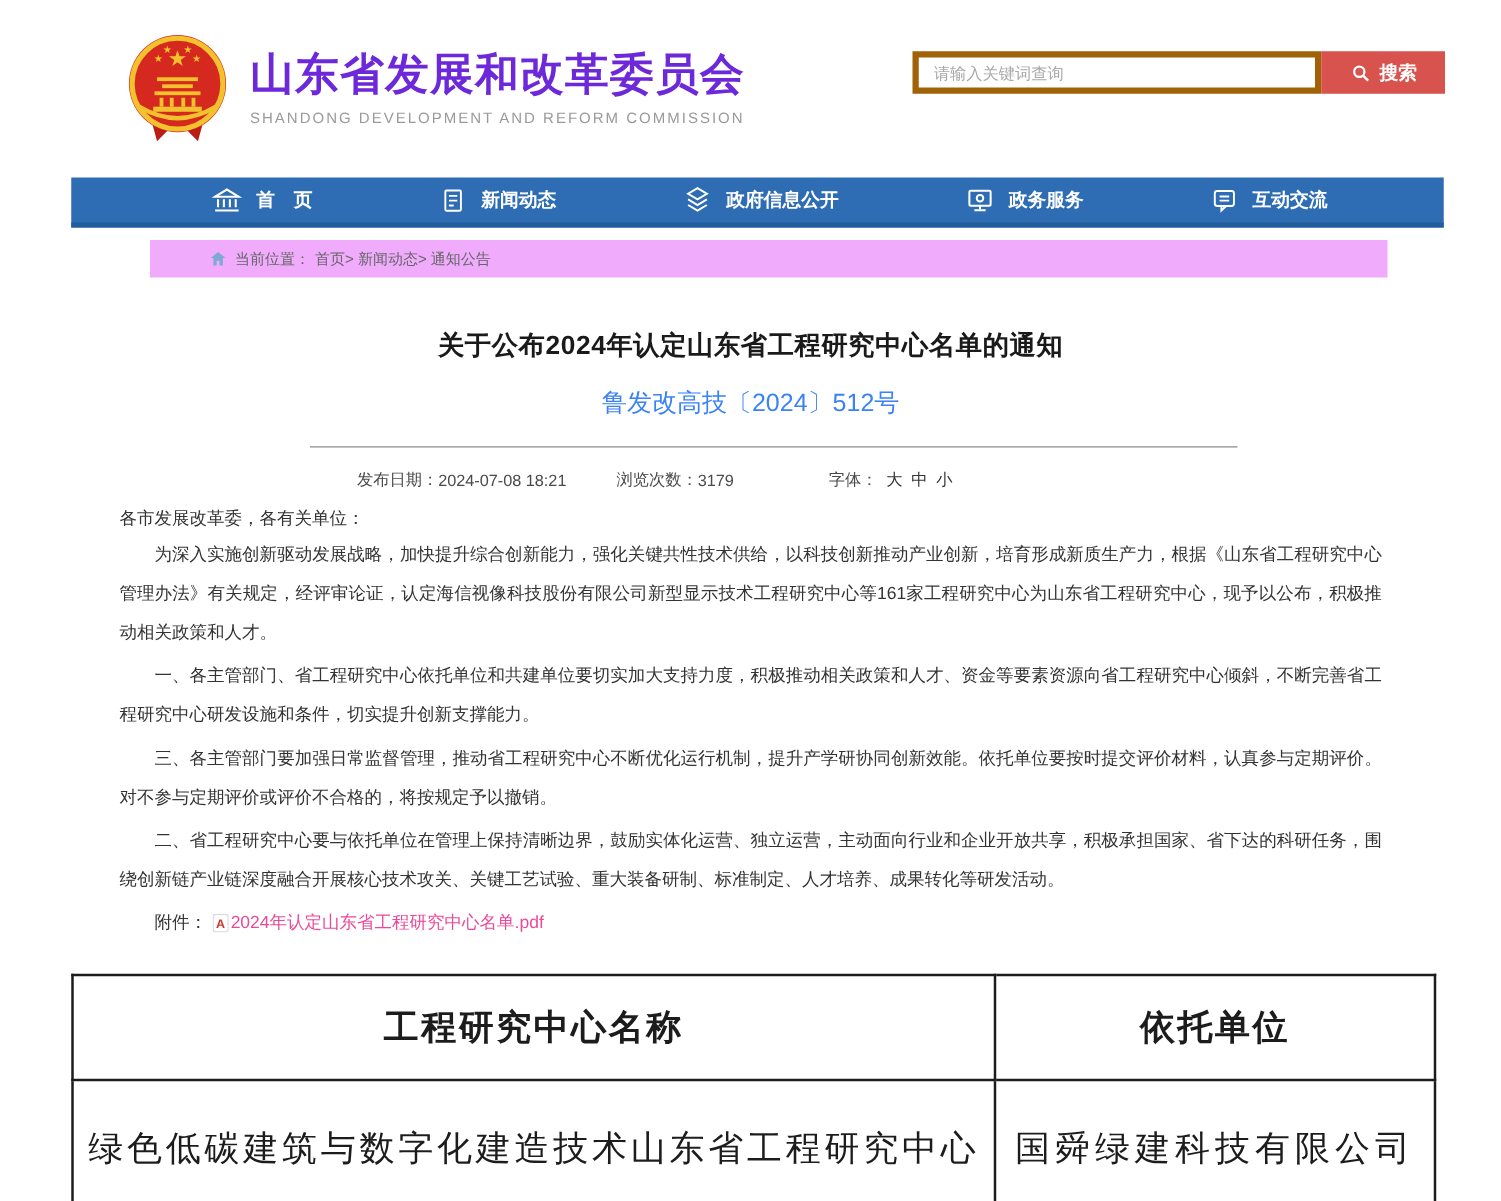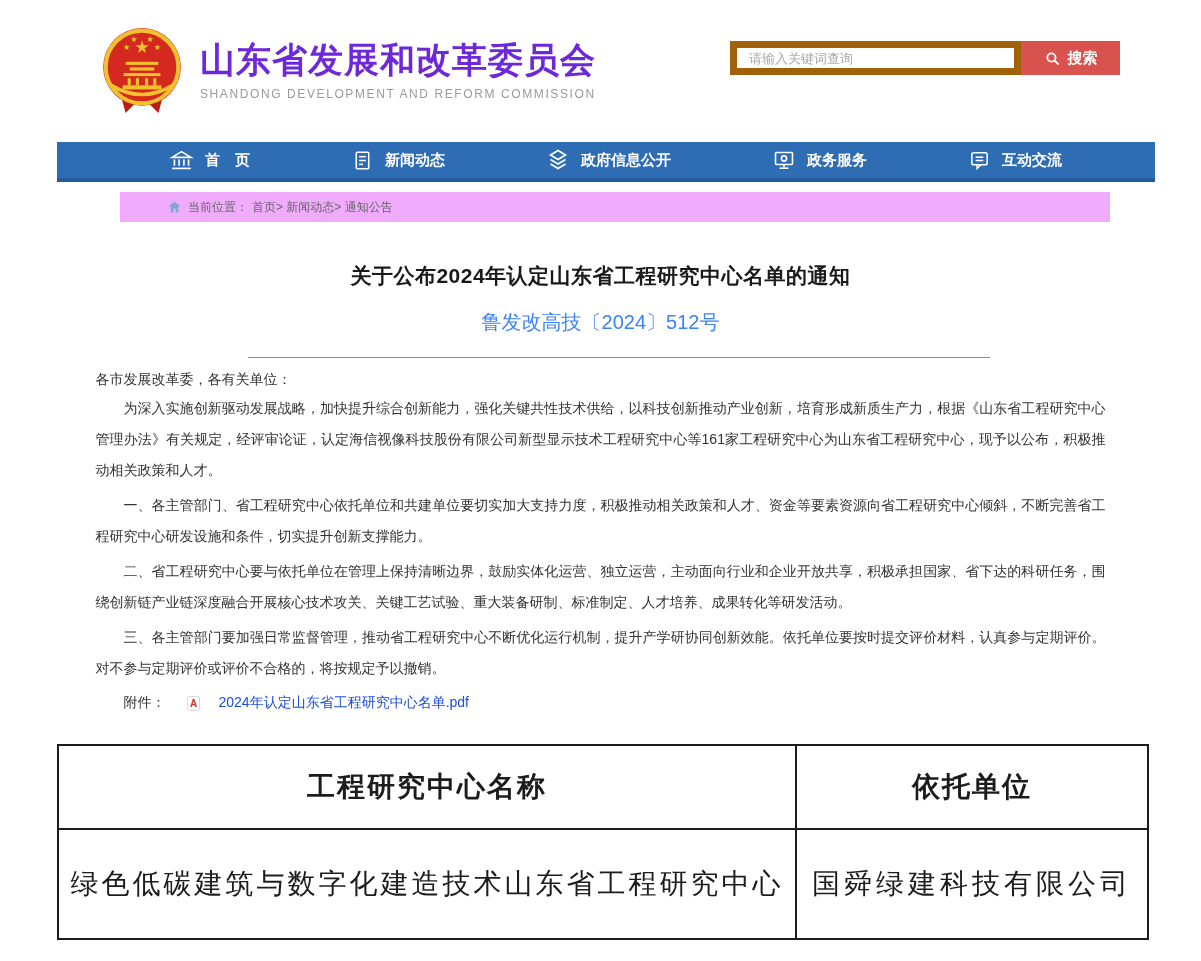--- a/index.html
+++ b/index.html
@@ -18,21 +18,21 @@
   .brand-text { margin-left: 14px; }
   .brand-title {
     font-size: 35px; font-weight: bold; color: #6d28d9;
     letter-spacing: 1px; line-height: 40px;
   }
   .brand-sub {
     margin-top: 7px; font-size: 12px; color: #9a9a9a; letter-spacing: 1.6px;
   }
   .search-box { position: absolute; left: 730px; top: 41px; display: flex; }
   .search-input {
-    width: 291px; height: 34px; border: 7px solid #a16207; background: #fff;
+    width: 327px; height: 34px; border: 5px solid #a16207; background: #fff;
     padding: 0 12px; font-size: 13px; color: #000000; outline: none;
   }
   .search-input::placeholder { color: #a9a9a9; }
   .search-btn {
     width: 99px; height: 34px; border: none; background: #d8524e; color: #fff;
     font-size: 15px; font-weight: bold; display: flex; align-items: center;
     justify-content: center; gap: 7px; cursor: pointer;
   }
 
   
@@ -74,24 +74,24 @@
   .meta .g-date { margin-right: 40px; }
   .meta .g-views { margin-right: 76px; }
   .meta .font-opt { margin-left: 7px; cursor: pointer; color: #333; }
   .salutation { margin-top: 13px; font-size: 14px; color: #333; }
   .content p {
     font-size: 14px; line-height: 31px; color: #333;
     text-indent: 2em; text-align: justify; margin-top: 4px;
   }
   .attachment {
     margin-top: 3px; padding-left: 2em; font-size: 14px; color: #333;
-    display: flex; align-items: center; line-height: 31px; gap: 17px;
+    display: flex; align-items: center; line-height: 31px;
   }
   .attachment .pdf-icon { margin: 0 2px 0 4px; display: inline-flex; position: relative; top: 1px; }
-  .attachment a { color: #1d4ed8; text-decoration: none; cursor: pointer; }
+  .attachment a { color: #ec4899; text-decoration: none; cursor: pointer; }
 
   
   .result-table {
     margin: 26px 0 0 57px; width: 1090px; border-collapse: collapse;
     font-family: "Liberation Serif", "DejaVu Serif", serif; table-layout: fixed;
   }
   .result-table th, .result-table td {
     border: 2px solid #1c1c1c; text-align: center; vertical-align: middle;
     color: #1c1c1c; background: #fff;
   }
@@ -206,28 +206,44 @@
   </span>
   <span>当前位置：</span>
   <span class="trail">首页&gt; 新闻动态&gt; 通知公告</span>
 </div>
 
 <main class="article">
   <h1 class="article-title">关于公布2024年认定山东省工程研究中心名单的通知</h1>
   <div class="doc-number">鲁发改高技〔2024〕512号</div>
   <hr class="rule">
 
+  <div class="meta">
+    <span class="group g-date">
+      <span>发布日期：</span>
+      <span>2024-07-08 18:21</span>
+    </span>
+    <span class="group g-views">
+      <span>浏览次数：</span>
+      <span>3179</span>
+    </span>
+    <span class="group">
+      <span>字体：</span>
+      <span class="font-opt">大</span>
+      <span class="font-opt">中</span>
+      <span class="font-opt">小</span>
+    </span>
+  </div>
 
   <div class="salutation">各市发展改革委，各有关单位：</div>
 
   <div class="content">
     <p>为深入实施创新驱动发展战略，加快提升综合创新能力，强化关键共性技术供给，以科技创新推动产业创新，培育形成新质生产力，根据《山东省工程研究中心管理办法》有关规定，经评审论证，认定海信视像科技股份有限公司新型显示技术工程研究中心等161家工程研究中心为山东省工程研究中心，现予以公布，积极推动相关政策和人才。</p>
     <p>一、各主管部门、省工程研究中心依托单位和共建单位要切实加大支持力度，积极推动相关政策和人才、资金等要素资源向省工程研究中心倾斜，不断完善省工程研究中心研发设施和条件，切实提升创新支撑能力。</p>
+    <p>三、各主管部门要加强日常监督管理，推动省工程研究中心不断优化运行机制，提升产学研协同创新效能。依托单位要按时提交评价材料，认真参与定期评价。对不参与定期评价或评价不合格的，将按规定予以撤销。</p>
     <p>二、省工程研究中心要与依托单位在管理上保持清晰边界，鼓励实体化运营、独立运营，主动面向行业和企业开放共享，积极承担国家、省下达的科研任务，围绕创新链产业链深度融合开展核心技术攻关、关键工艺试验、重大装备研制、标准制定、人才培养、成果转化等研发活动。</p>
-    <p>三、各主管部门要加强日常监督管理，推动省工程研究中心不断优化运行机制，提升产学研协同创新效能。依托单位要按时提交评价材料，认真参与定期评价。对不参与定期评价或评价不合格的，将按规定予以撤销。</p>
   </div>
 
   <div class="attachment">
     <span>附件：</span>
     <span class="pdf-icon">
       <svg width="13" height="15" viewBox="0 0 13 15">
         <rect x="0.5" y="0.5" width="12" height="14" rx="2" fill="#ffffff" stroke="#d9d9d9"></rect>
         <text x="6.5" y="11" text-anchor="middle" font-size="10" font-weight="bold" fill="#d0342c">A</text>
       </svg>
     </span>

